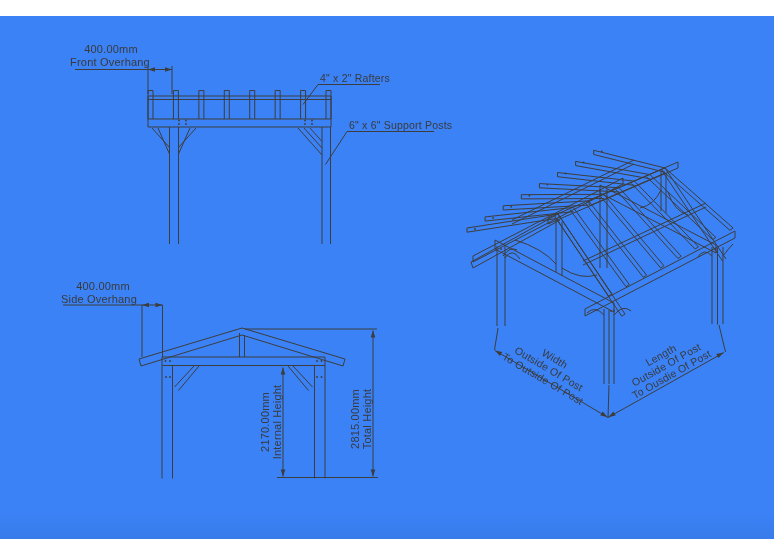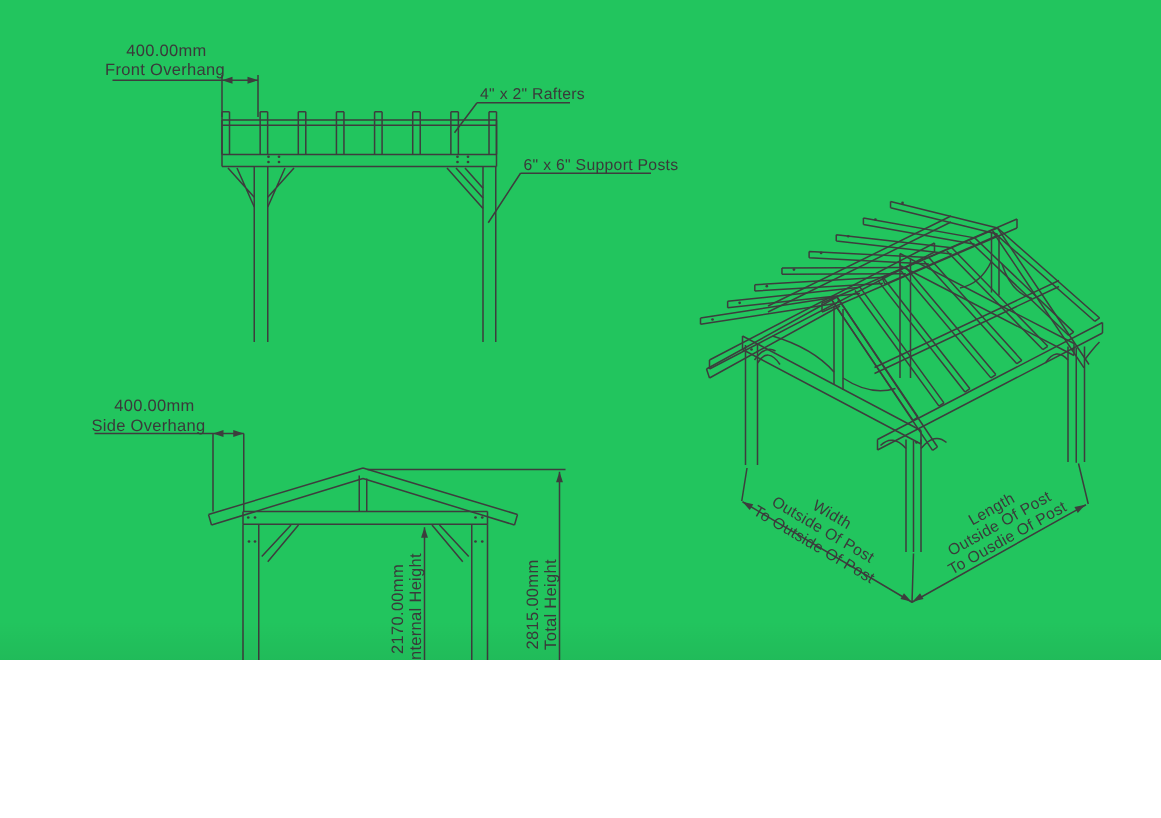--- a/index.html
+++ b/index.html
@@ -1,17 +1,17 @@
 <!DOCTYPE html>
 <html><head>
 <meta charset="utf-8">
 <style>
   html,body{margin:0;padding:0;background:#ffffff;}
-  .stage{position:relative;width:774px;height:440px;background:#22c55e;overflow:hidden;
-         font-family:"Liberation Sans", sans-serif;}
+  .stage{position:relative;width:774px;height:523px;background:#3b82f6;overflow:hidden;
+         font-family:"Liberation Sans", sans-serif;margin-top:16px;}
   svg{position:absolute;left:0;top:0;}
   .lines{stroke:#3d3d3d;stroke-width:1;fill:none;stroke-linecap:butt;}
   .fills{fill:#3d3d3d;stroke:none;}
   text{fill:#3a3a3a;font-family:"Liberation Sans", sans-serif;letter-spacing:0.2px;}
   .dim{font-size:11px;}
   .lbl{font-size:10.5px;}
   .iso-lbl{font-size:10.5px;}
   .bottom-fade{position:absolute;left:0;bottom:0;width:100%;height:26px;
     background:linear-gradient(to bottom, rgba(0,0,0,0), rgba(0,0,0,0.05));}
 </style>

